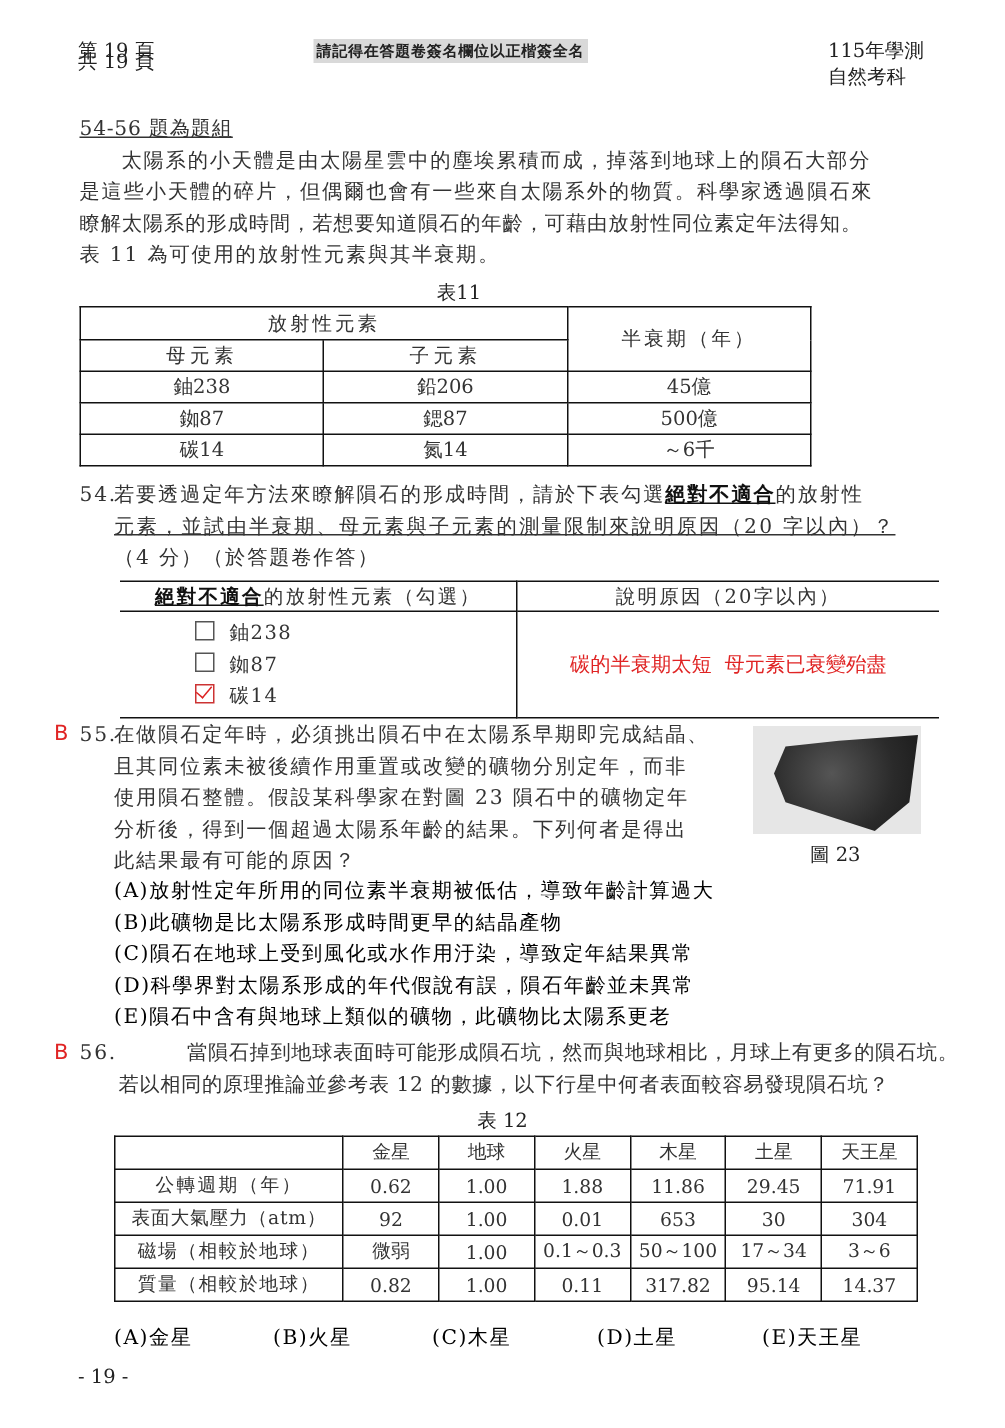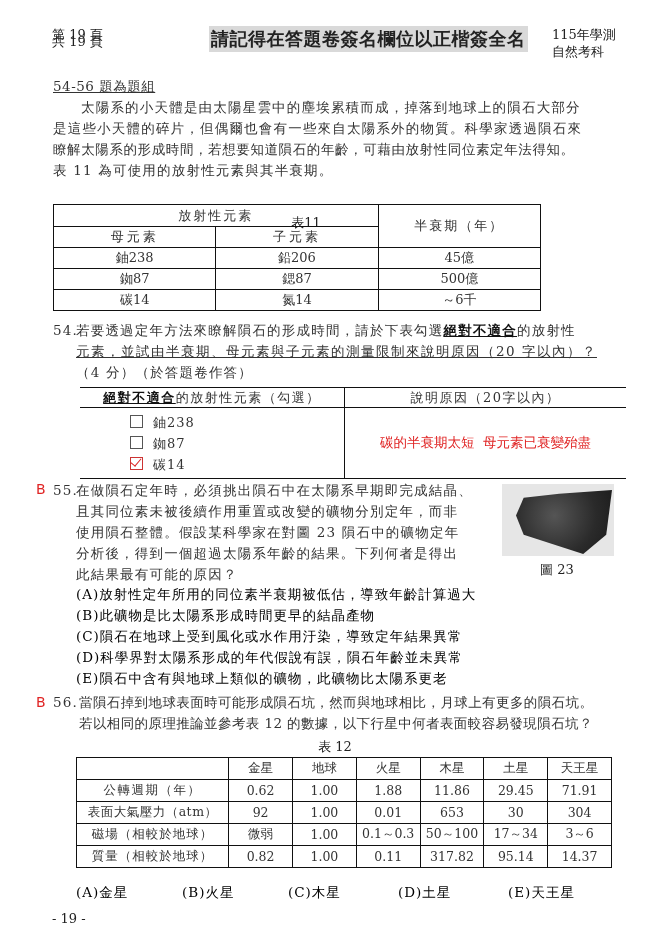--- a/index.html
+++ b/index.html
@@ -1,20 +1,20 @@
 <!DOCTYPE html>
 <html><head>
 <meta charset="utf-8">
 <style>
   html, body { margin:0; padding:0; background:#fff; }
   body { width:670px; height:952px; position:relative; overflow:hidden;
          font-family:"DejaVu Serif","Liberation Serif",serif; color:#222; font-size:13.5px; }
   .abs { position:absolute; }
   .hdr { font-size:13px; line-height:17px; color:#222; }
-  .banner { background:#d9d9d9; font-weight:bold; font-size:18px; padding:1px 2px; letter-spacing:0.5px; }
+  .banner { background:#d9d9d9; font-weight:bold; font-size:10px; padding:1px 2px; letter-spacing:0.5px; }
   .para { font-size:13.5px; line-height:21px; letter-spacing:1.2px; color:#333; }
   .u { text-decoration:underline; }
   .ub { text-decoration:underline; font-weight:bold; color:#111; }
   table { border-collapse:collapse; }
   td { border:1px solid #111; text-align:center; padding:0; font-size:13px; color:#333; }
   .t11 td { height:20px; }
   .red { color:#e02424; }
   .mark { color:#e02424; font-family:"DejaVu Sans","Liberation Sans",sans-serif; font-size:14px; }
   .cb { display:inline-block; width:11px; height:11px; border:1px solid #555; vertical-align:-1px; margin-right:10px; position:relative; }
   .cb.checked { border-color:#c33; }
@@ -34,21 +34,21 @@
 <div class="abs hdr" style="left:552px;top:43px;">自然考科</div>
 
 <div class="abs para u" style="left:53px;top:76px;letter-spacing:0.5px;">54-56 題為題組</div>
 <div class="abs" style="left:53px;top:97px;width:560px;">
   <div class="para" style="padding-left:28px;">太陽系的小天體是由太陽星雲中的塵埃累積而成，掉落到地球上的隕石大部分</div>
   <div class="para">是這些小天體的碎片，但偶爾也會有一些來自太陽系外的物質。科學家透過隕石來</div>
   <div class="para" style="letter-spacing:0.6px;">瞭解太陽系的形成時間，若想要知道隕石的年齡，可藉由放射性同位素定年法得知。</div>
   <div class="para">表 11 為可使用的放射性元素與其半衰期。</div>
 </div>
 
-<div class="abs" style="left:0;top:186px;width:612px;text-align:center;font-size:13px;margin-top:28px;">表11</div>
+<div class="abs" style="left:0;top:186px;width:612px;text-align:center;font-size:13px;">表11</div>
 <table class="abs t11" style="left:53px;top:204px;width:488px;">
   <tbody>
       <tr>
     <td colspan="2" style="height:21px;letter-spacing:2px;">放射性元素</td>
     <td rowspan="2" style="width:162px;letter-spacing:2px;">半衰期（年）</td>
   </tr>
   <tr>
     <td style="width:162px;letter-spacing:3px;">母元素</td>
     <td style="width:162px;letter-spacing:3px;">子元素</td>
   </tr>
@@ -116,21 +116,21 @@
   <div class="opt">(A)放射性定年所用的同位素半衰期被低估，導致年齡計算過大</div>
   <div class="opt">(B)此礦物是比太陽系形成時間更早的結晶產物</div>
   <div class="opt">(C)隕石在地球上受到風化或水作用汙染，導致定年結果異常</div>
   <div class="opt">(D)科學界對太陽系形成的年代假說有誤，隕石年齡並未異常</div>
   <div class="opt">(E)隕石中含有與地球上類似的礦物，此礦物比太陽系更老</div>
 </div>
 
 <div class="abs mark" style="left:36px;top:694px;">B</div>
 <div class="abs para" style="left:53px;top:692px;">56.</div>
 <div class="abs" style="left:79px;top:692px;width:560px;">
-  <div class="para" style="letter-spacing:0.4px;">當隕石掉到地球表面時可能形成隕石坑，然而與地球相比，月球上有更多的隕石坑。</div>
+  <div class="para" style="letter-spacing:0.4px;text-align:right;">當隕石掉到地球表面時可能形成隕石坑，然而與地球相比，月球上有更多的隕石坑。</div>
   <div class="para" style="letter-spacing:0.4px;">若以相同的原理推論並參考表 12 的數據，以下行星中何者表面較容易發現隕石坑？</div>
 </div>
 
 <div class="abs" style="left:0;top:738px;width:670px;text-align:center;font-size:13px;">表 12</div>
 <table class="abs t12" style="left:76px;top:757px;width:536px;">
   <tbody>
       <tr>
     <td style="width:135px;"></td>
     <td style="width:56px;">金星</td>
     <td style="width:56px;">地球</td>

